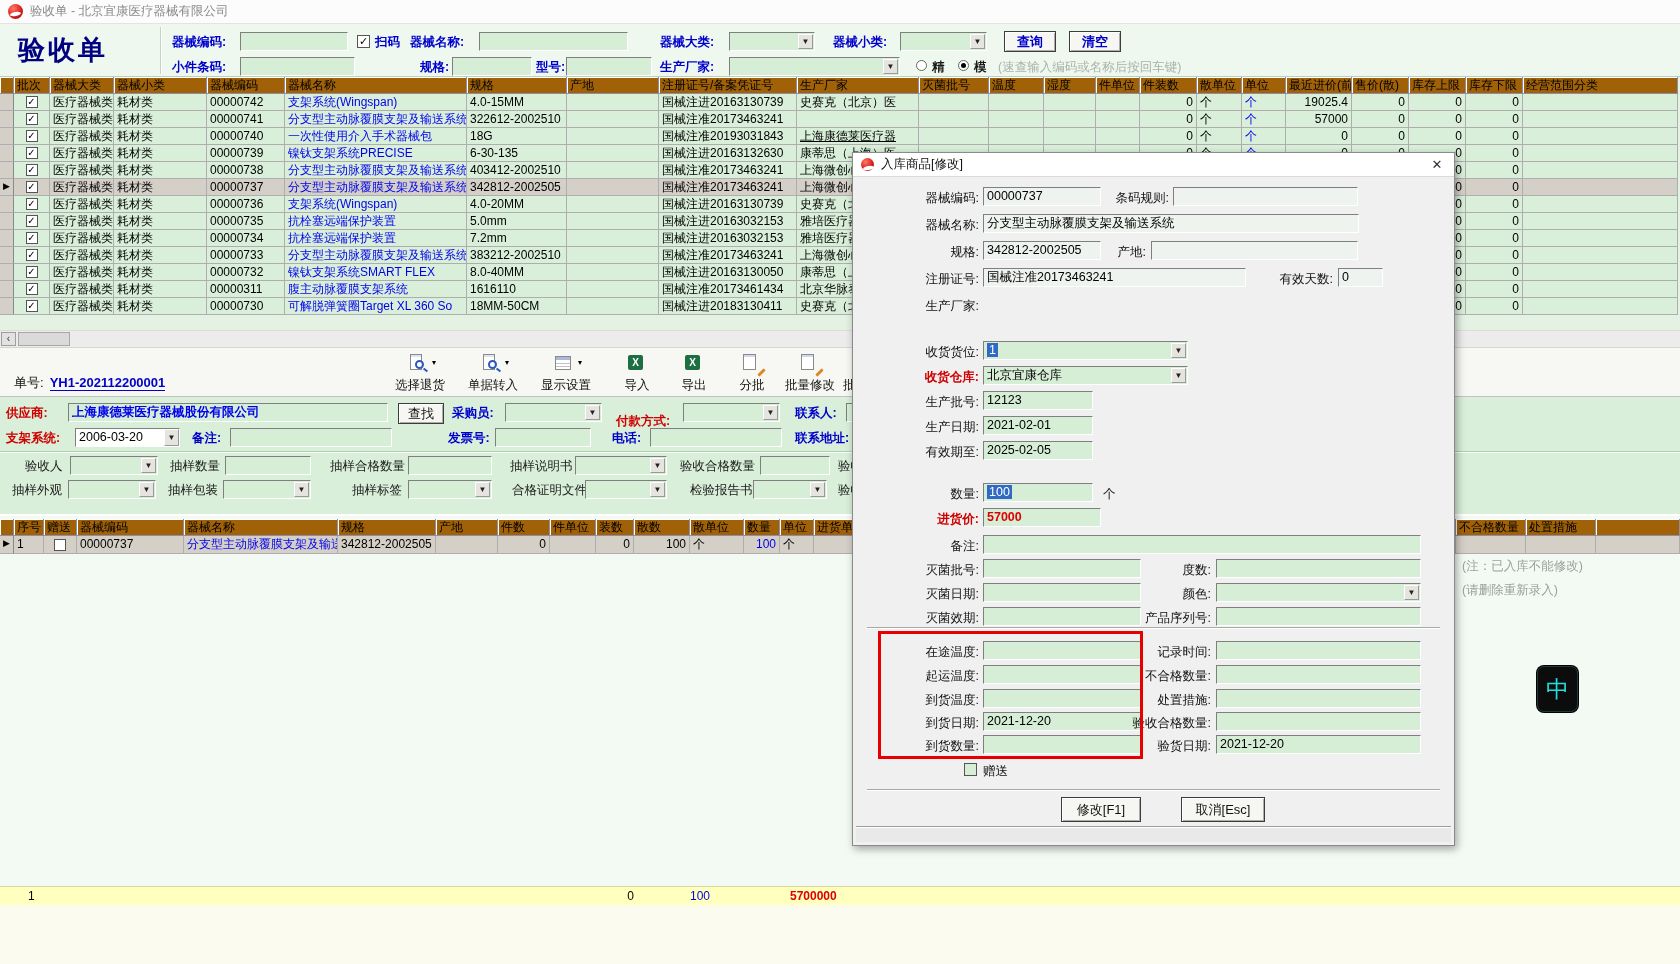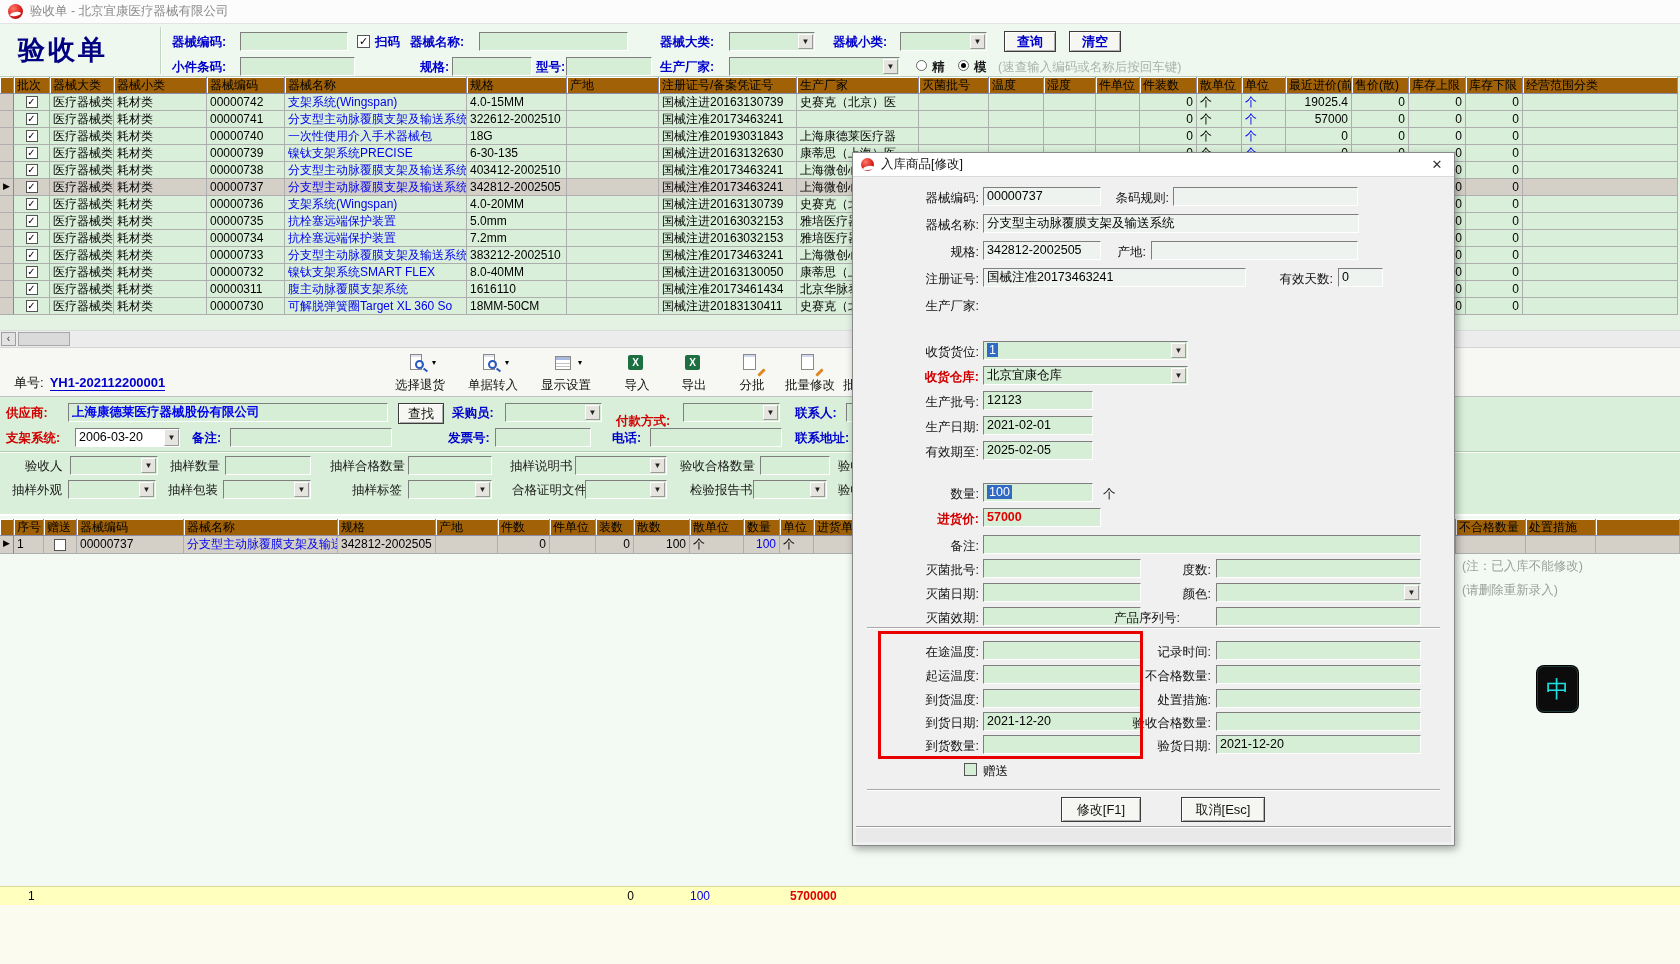--- a/index.html
+++ b/index.html
@@ -216,21 +216,21 @@
         <div class="gcell ctr" style="width: 36px;">
           <div class="cb">✓</div>
         </div>
         <div class="gcell" style="width: 64px;">医疗器械类</div>
         <div class="gcell" style="width: 93px;">耗材类</div>
         <div class="gcell" style="width: 78px;">00000740</div>
         <div class="gcell blue" style="width: 182px;">一次性使用介入手术器械包</div>
         <div class="gcell" style="width: 100px;">18G</div>
         <div class="gcell" style="width: 92px;"></div>
         <div class="gcell" style="width: 138px;">国械注准20193031843</div>
-        <div class="gcell" style="width: 122px;">上海康德莱医疗器</div>
+        <div class="gcell" style="width: 122px; text-decoration: underline;">上海康德莱医疗器</div>
         <div class="gcell" style="width: 70px;"></div>
         <div class="gcell" style="width: 55px;"></div>
         <div class="gcell" style="width: 52px;"></div>
         <div class="gcell" style="width: 44px;"></div>
         <div class="gcell num" style="width: 57px;">0</div>
         <div class="gcell" style="width: 45px;">个</div>
         <div class="gcell blue" style="width: 44px;">个</div>
         <div class="gcell num" style="width: 66px;">0</div>
         <div class="gcell num" style="width: 57px;">0</div>
         <div class="gcell num" style="width: 57px;">0</div>
@@ -697,21 +697,21 @@
         <span class="dlbl" style="left: 230px; top: 409px; width: 128px;">度数:</span>
         <div class="inp" style="left: 363px; top: 406px; width: 205px;"></div>
         <span class="dlbl" style="left: 0px; top: 433px; width: 126px;">灭菌日期:</span>
         <div class="inp" style="left: 130px; top: 430px; width: 158px;"></div>
         <span class="dlbl" style="left: 230px; top: 433px; width: 128px;">颜色:</span>
         <div class="inp" style="left: 363px; top: 430px; width: 205px;">
           <span class="ddb">▼</span>
         </div>
         <span class="dlbl" style="left: 0px; top: 457px; width: 126px;">灭菌效期:</span>
         <div class="inp" style="left: 130px; top: 454px; width: 158px;"></div>
-        <span class="dlbl" style="left: 230px; top: 457px; width: 128px; text-align: center;">产品序列号:</span>
+        <span class="dlbl" style="left: 230px; top: 457px; width: 128px;">产品序列号:</span>
         <div class="inp" style="left: 363px; top: 454px; width: 205px;"></div>
         <span class="dlbl" style="left: 0px; top: 491px; width: 126px;">在途温度:</span>
         <div class="inp" style="left: 130px; top: 488px; width: 158px;"></div>
         <span class="dlbl" style="left: 230px; top: 491px; width: 128px;">记录时间:</span>
         <div class="inp" style="left: 363px; top: 488px; width: 205px;"></div>
         <span class="dlbl" style="left: 0px; top: 515px; width: 126px;">起运温度:</span>
         <div class="inp" style="left: 130px; top: 512px; width: 158px;"></div>
         <span class="dlbl" style="left: 230px; top: 515px; width: 128px;">不合格数量:</span>
         <div class="inp" style="left: 363px; top: 512px; width: 205px;"></div>
         <span class="dlbl" style="left: 0px; top: 539px; width: 126px;">到货温度:</span>

